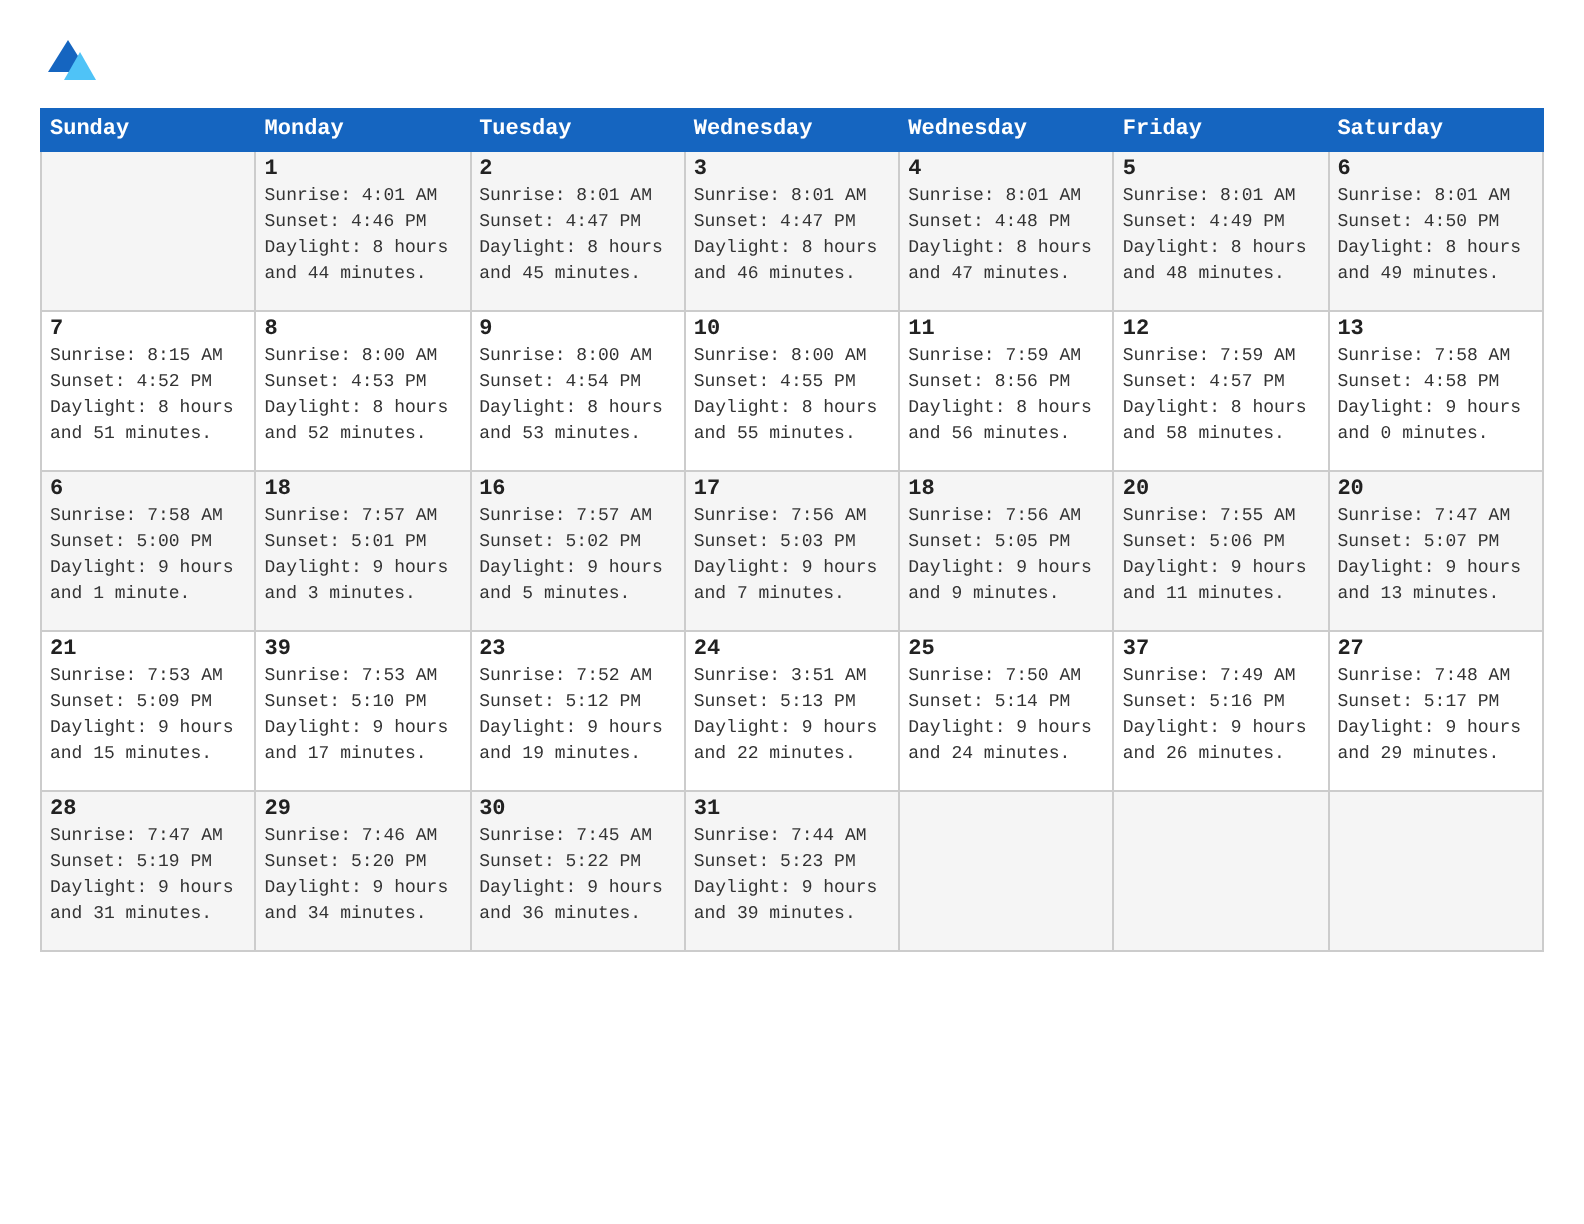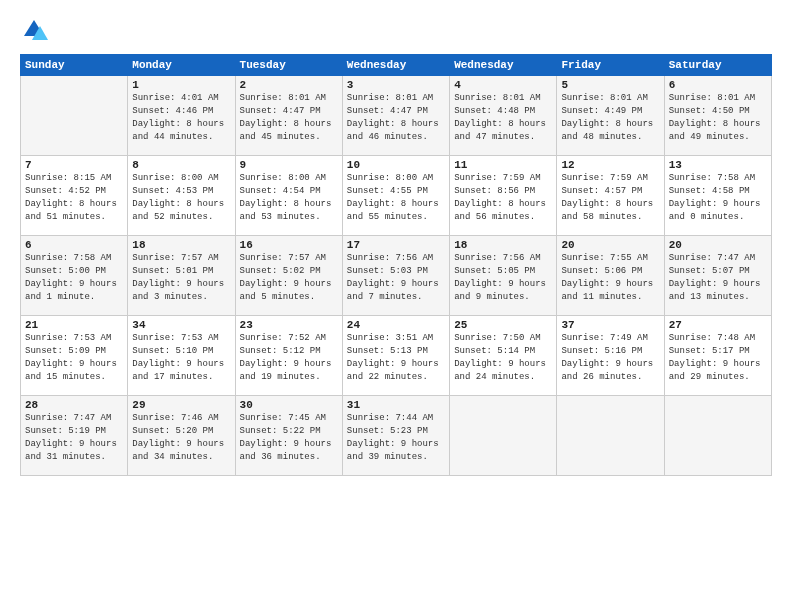--- a/index.html
+++ b/index.html
@@ -285,21 +285,21 @@
         </tr>
         <tr>
           <td>
             <span class="day-number">21</span>
             <div class="day-info">Sunrise: 7:53 AM
 Sunset: 5:09 PM
 Daylight: 9 hours
 and 15 minutes.</div>
           </td>
           <td>
-            <span class="day-number">34</span>
+            <span class="day-number">39</span>
             <div class="day-info">Sunrise: 7:53 AM
 Sunset: 5:10 PM
 Daylight: 9 hours
 and 17 minutes.</div>
           </td>
           <td>
             <span class="day-number">23</span>
             <div class="day-info">Sunrise: 7:52 AM
 Sunset: 5:12 PM
 Daylight: 9 hours

